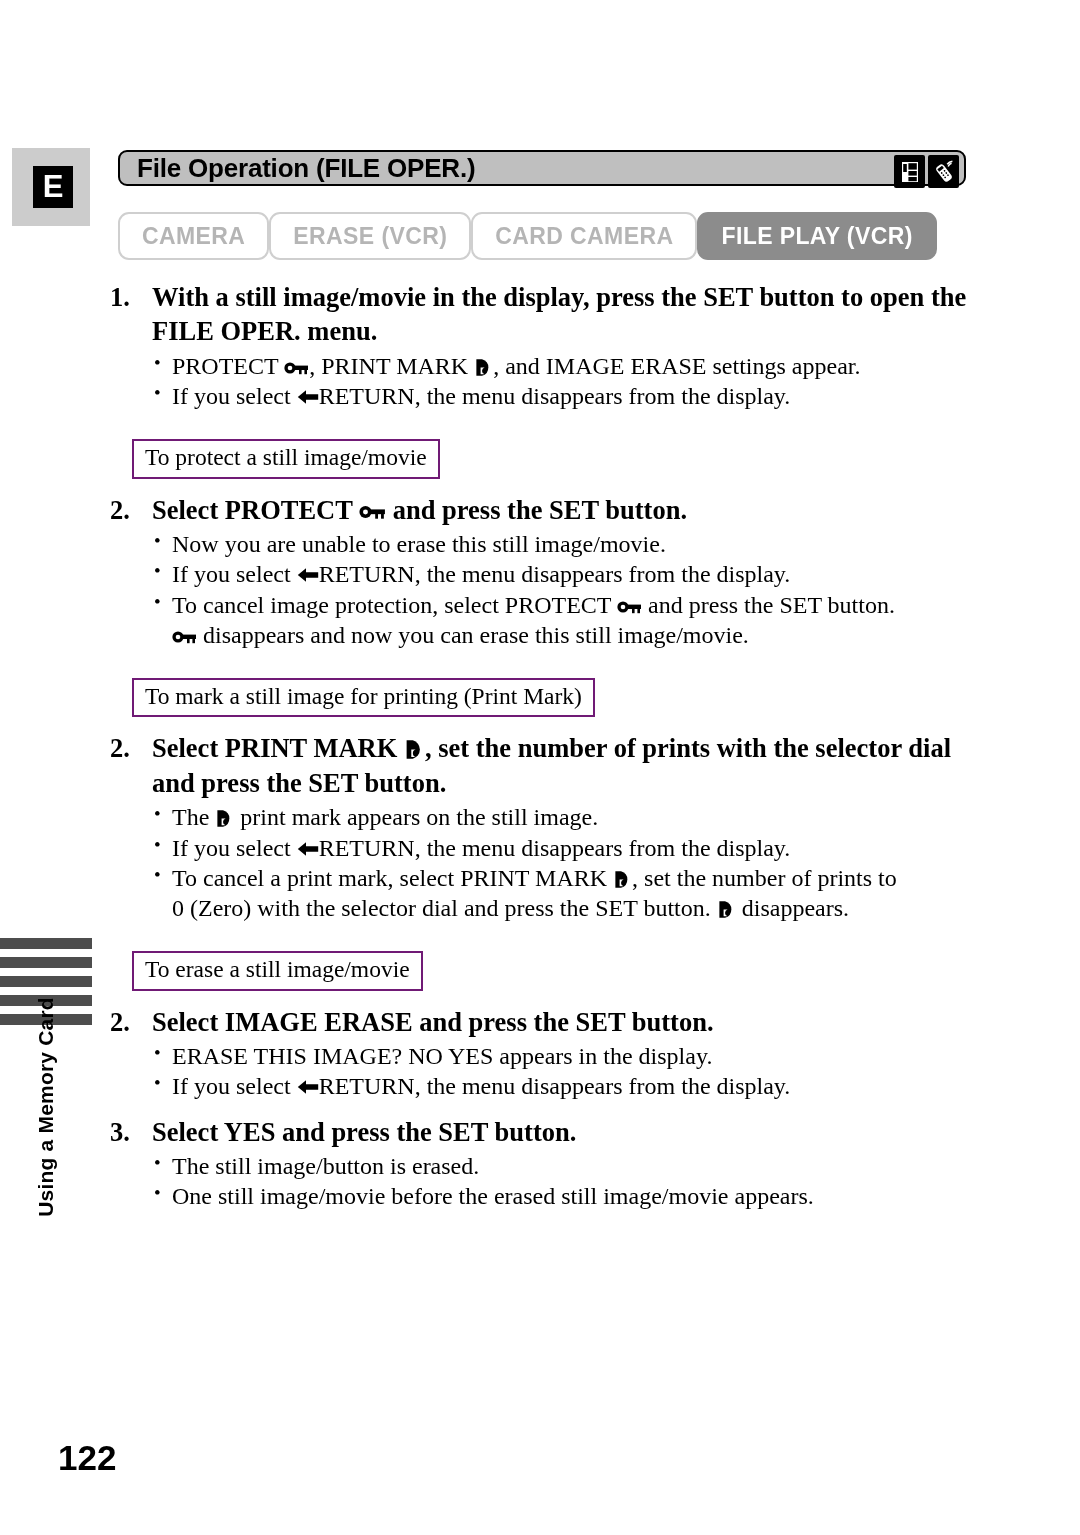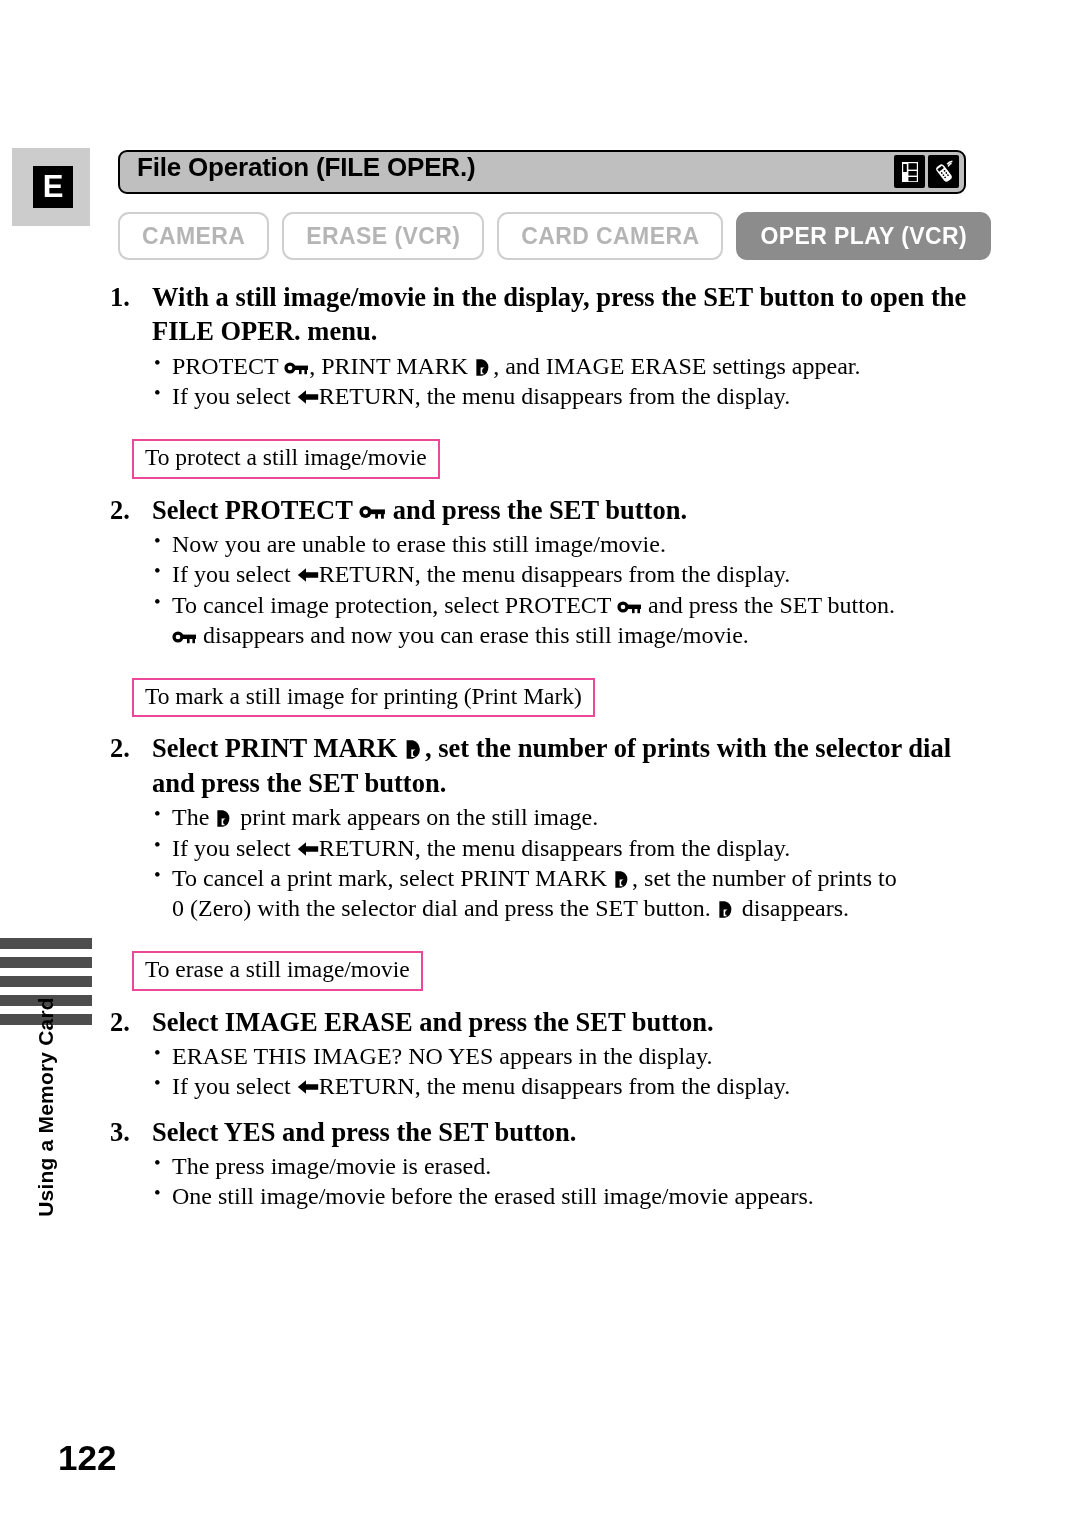--- a/index.html
+++ b/index.html
@@ -67,26 +67,27 @@
     color: #000000;
     white-space: nowrap;
   }
 
   
   .header-bar {
     position: absolute;
     left: 118px;
     top: 150px;
     width: 848px;
-    height: 44px;
+    height: 36px;
     background: #bfbfbf;
     border: 2.5px solid #000000;
     border-radius: 9px;
     box-sizing: border-box;
     display: flex;
+    align-items: center;
   }
   .header-title {
     font-family: "Liberation Sans", "DejaVu Sans", sans-serif;
     font-weight: bold;
     font-size: 26px;
     color: #000000;
     margin-left: 17px;
     letter-spacing: -0.2px;
   }
   .header-icons {
@@ -107,21 +108,20 @@
   }
 
   
   .mode-row {
     position: absolute;
     left: 118px;
     top: 212px;
     width: 850px;
     height: 48px;
     display: flex;
-    gap: 13px;
     align-items: center;
   }
   .mode-btn {
     font-family: "Liberation Sans", "DejaVu Sans", sans-serif;
     font-weight: bold;
     font-size: 23px;
     letter-spacing: 0.4px;
     border-radius: 11px;
     box-sizing: border-box;
     height: 48px;
@@ -188,21 +188,21 @@
   }
   .bullets li.cont {
     padding-left: 62px;
   }
   .bullets li.cont::before {
     content: "";
   }
 
   .section-box {
     display: inline-block;
-    border: 2px solid #ec4899;
+    border: 2px solid #701a75;
     padding: 3px 11px 5px 11px;
     font-family: "Liberation Serif", "DejaVu Serif", serif;
     font-size: 23.5px;
     line-height: 1.16;
     background: #ffffff;
   }
   .box-wrap { margin: 28px 0 14px 22px; }
 
   
   .icon-key,
@@ -274,21 +274,21 @@
         <path d="M15.2 4.3 A7.5 7.5 0 0 1 20.4 1.2" stroke="#ffffff" stroke-width="1.5" fill="none"></path>
       </svg>
     </span>
   </span>
 </div>
 
 <div class="mode-row">
   <div class="mode-btn inactive">CAMERA</div>
   <div class="mode-btn inactive">ERASE (VCR)</div>
   <div class="mode-btn inactive">CARD CAMERA</div>
-  <div class="mode-btn active">OPER PLAY (VCR)</div>
+  <div class="mode-btn active">FILE PLAY (VCR)</div>
 </div>
 
 <div class="content">
 
   <div class="step big">
     <span class="step-num">1.</span>
     <span class="step-text">With a still image/movie in the display, press the SET button to open the FILE OPER. menu.</span>
   </div>
   <ul class="bullets">
     <li>PROTECT <span class="icon-key"><svg viewBox="0 0 25 16" width="100%" height="100%">
@@ -380,19 +380,19 @@
     <li>If you select <span class="icon-return"><svg viewBox="0 0 22 16" width="100%" height="100%">
             <path d="M0.8 8 L9 1.2 L9 5.2 L21.2 5.2 L21.2 10.8 L9 10.8 L9 14.8 Z" fill="#000"></path>
           </svg></span>RETURN, the menu disappears from the display.</li>
   </ul>
 
   <div class="step big" style="margin-top:13px;">
     <span class="step-num">3.</span>
     <span class="step-text">Select YES and press the SET button.</span>
   </div>
   <ul class="bullets">
-    <li>The press image/movie is erased.</li>
+    <li>The still image/button is erased.</li>
     <li>One still image/movie before the erased still image/movie appears.</li>
   </ul>
 
 </div>
 
 <div class="page-number">122</div>
 
 </body></html>

